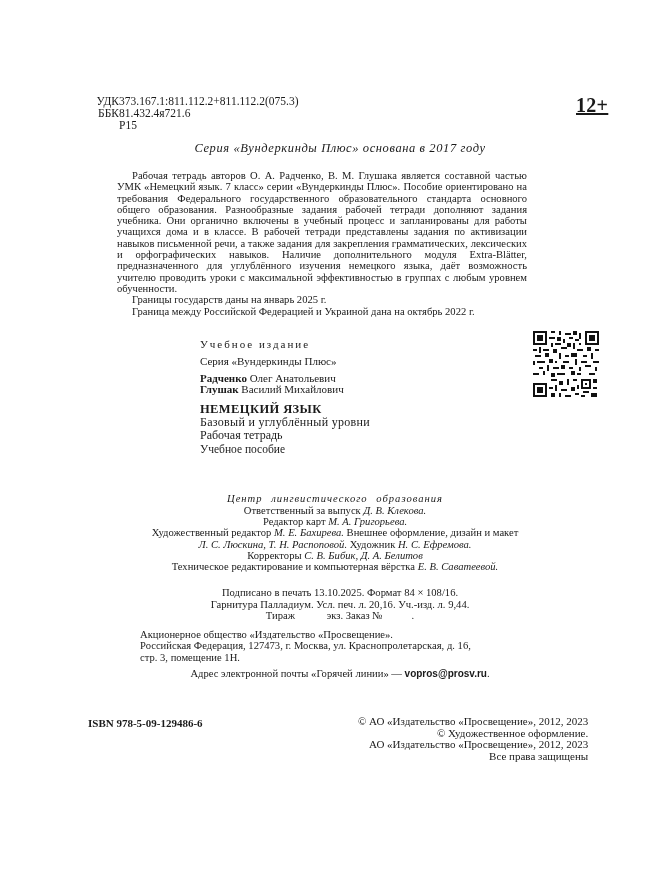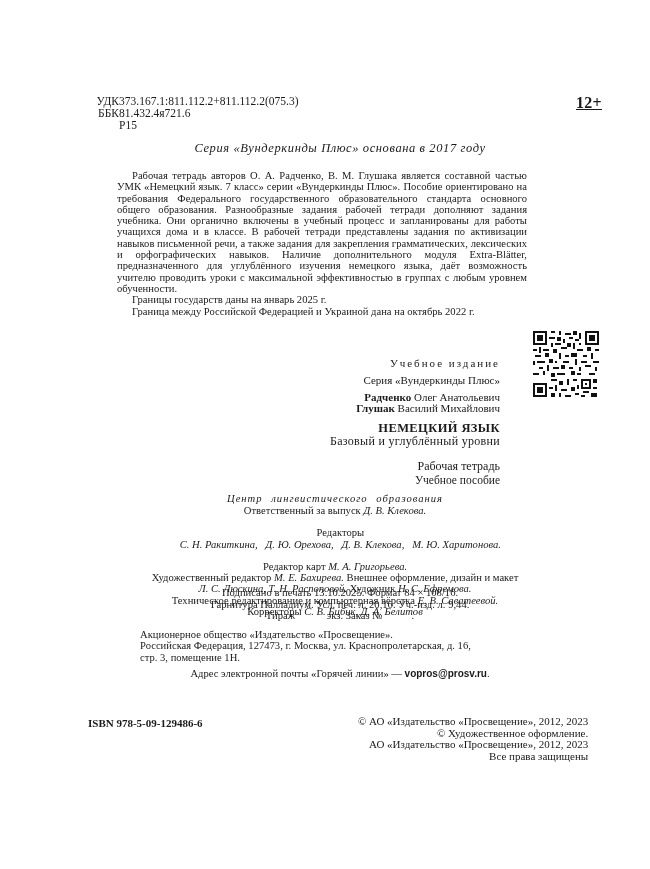--- a/index.html
+++ b/index.html
@@ -22,21 +22,21 @@
       left: 89px;
       top: 95px;
       font-size: 11.5px;
       line-height: 12px;
     }
     .codes .row { display: flex; }
     .codes .lbl { width: 30px; }
     .age {
       left: 576px;
       top: 94px;
-      font-size: 16px;
+      font-size: 20px;
       font-weight: bold;
       letter-spacing: 0.3px;
       text-decoration: underline;
     }
 
     .series-note {
       left: 0;
       width: 650px;
       top: 141px;
       text-align: center;
@@ -53,38 +53,38 @@
       width: 410px;
       font-size: 10.6px;
       line-height: 11.3px;
       text-align: justify;
     }
     .annotation p { margin: 0; text-indent: 15px; }
 
     .imprint {
       left: 200px;
       width: 300px;
-      top: 357px;
-      text-align: right;
+      top: 338px;
+      text-align: left;
       font-size: 11px;
     }
     .imprint .spaced { letter-spacing: 2px; line-height: 12px; }
     .imprint .series { margin-top: 5px; line-height: 12px; }
     .imprint .authors { margin-top: 6px; line-height: 11px; }
     .imprint .authors b { font-weight: bold; }
     .imprint .title {
       margin-top: 7px;
       font-weight: bold;
       font-size: 12.5px;
       letter-spacing: 0.4px;
       line-height: 14px;
     }
     .imprint .grade { margin-top: 4px; font-size: 12px; line-height: 13px; }
     .imprint .levels { font-size: 12px; line-height: 13px; letter-spacing: 0.3px; }
-    .imprint .type { margin-top: 12px; font-size: 12px; line-height: 13px; }
+    .imprint .type { margin-top: 0; font-size: 12px; line-height: 13px; }
     .imprint .subtype { font-size: 11.5px; line-height: 13px; margin-top: 1px; }
 
     .qr {
       left: 533px;
       top: 331px;
       width: 66px;
       height: 66px;
     }
 
     .credits {
@@ -284,45 +284,41 @@
     </g>
   </svg>
 </div>
 
 <div class="abs credits">
   <div class="center-name">Центр лингвистического образования</div>
   <div>
     <span>Ответственный за выпуск</span>
     <i>Д. В. Клекова.</i>
   </div>
-  <div style="white-space:pre;">
-    <span>Редакторы</span>
-    <i>С. Н. Ракиткина,   Д. Ю. Орехова,   Д. В. Клекова,   М. Ю. Харитонова.</i>
-  </div>
   <div>
     <span>Редактор карт</span>
     <i>М. А. Григорьева.</i>
   </div>
   <div>
     <span>Художественный редактор</span>
     <i>М. Е. Бахирева.</i>
     <span>Внешнее оформление, дизайн и макет</span>
   </div>
   <div>
     <i>Л. С. Люскина, Т. Н. Распоповой.</i>
     <span>Художник</span>
     <i>Н. С. Ефремова.</i>
   </div>
   <div>
+    <span>Корректоры</span>
+    <i>С. В. Бибик, Д. А. Белитов</i>
+  </div>
+  <div>
     <span>Техническое редактирование и компьютерная вёрстка</span>
     <i>Е. В. Саватеевой.</i>
-  </div>
-  <div>
-    <span>Корректоры</span>
-    <i>С. В. Бибик, Д. А. Белитов</i>
   </div>
 </div>
 
 <div class="abs print-info">
   <div>Подписано в печать 13.10.2025. Формат 84 × 108/16.</div>
   <div>Гарнитура Палладиум. Усл. печ. л. 20,16. Уч.-изд. л. 9,44.</div>
   <div style="white-space:pre;">Тираж            экз. Заказ №           .</div>
 </div>
 
 <div class="abs publisher">

